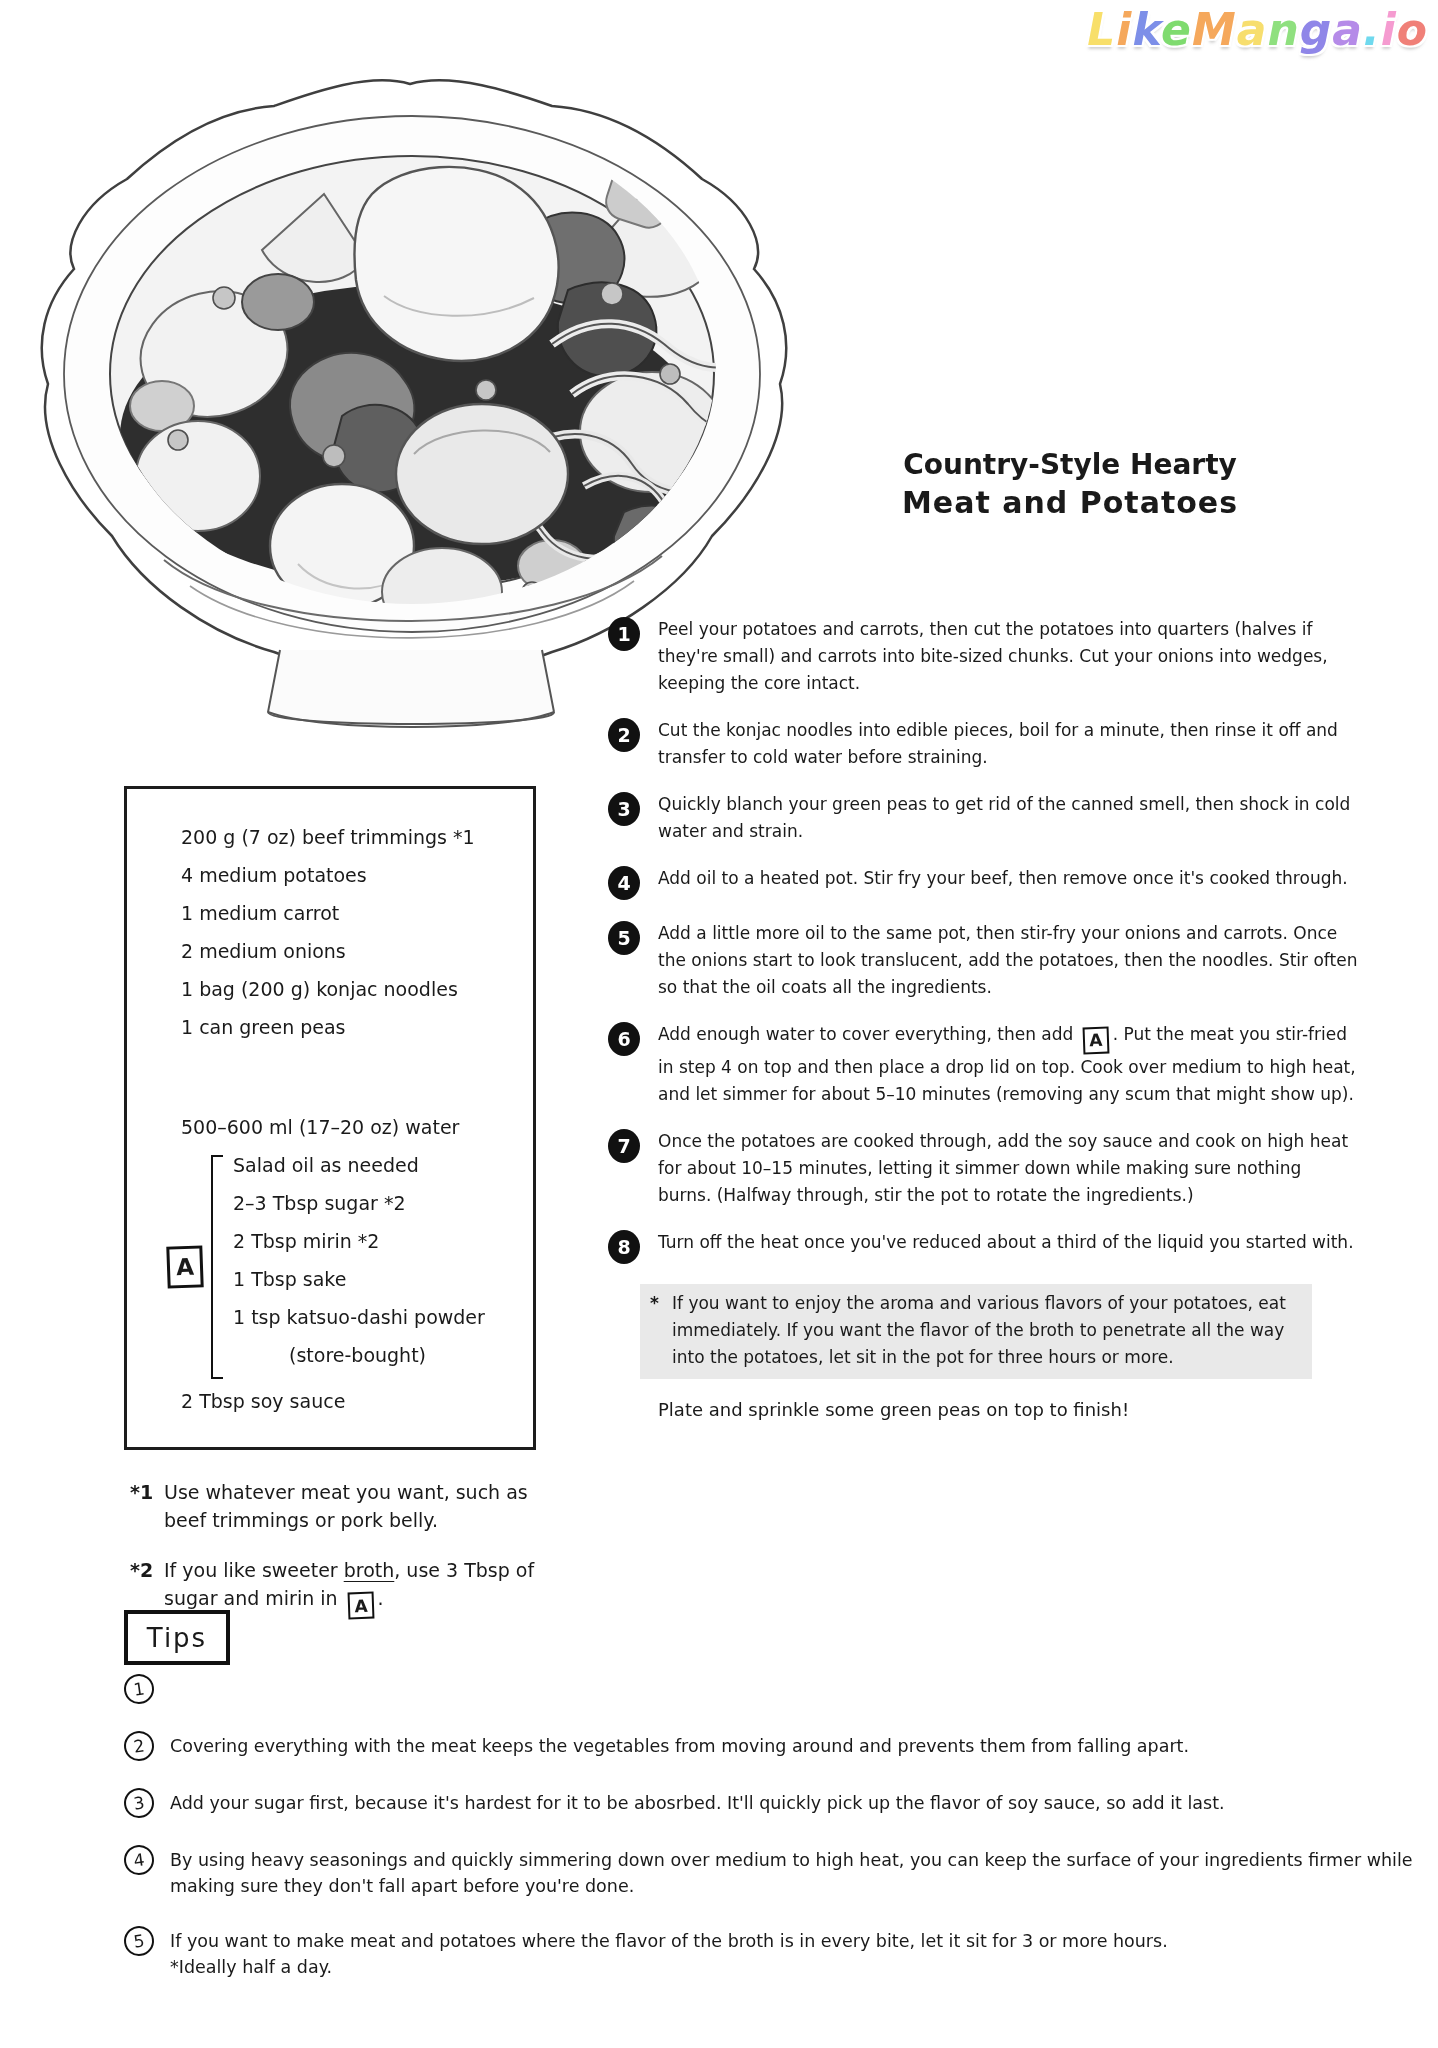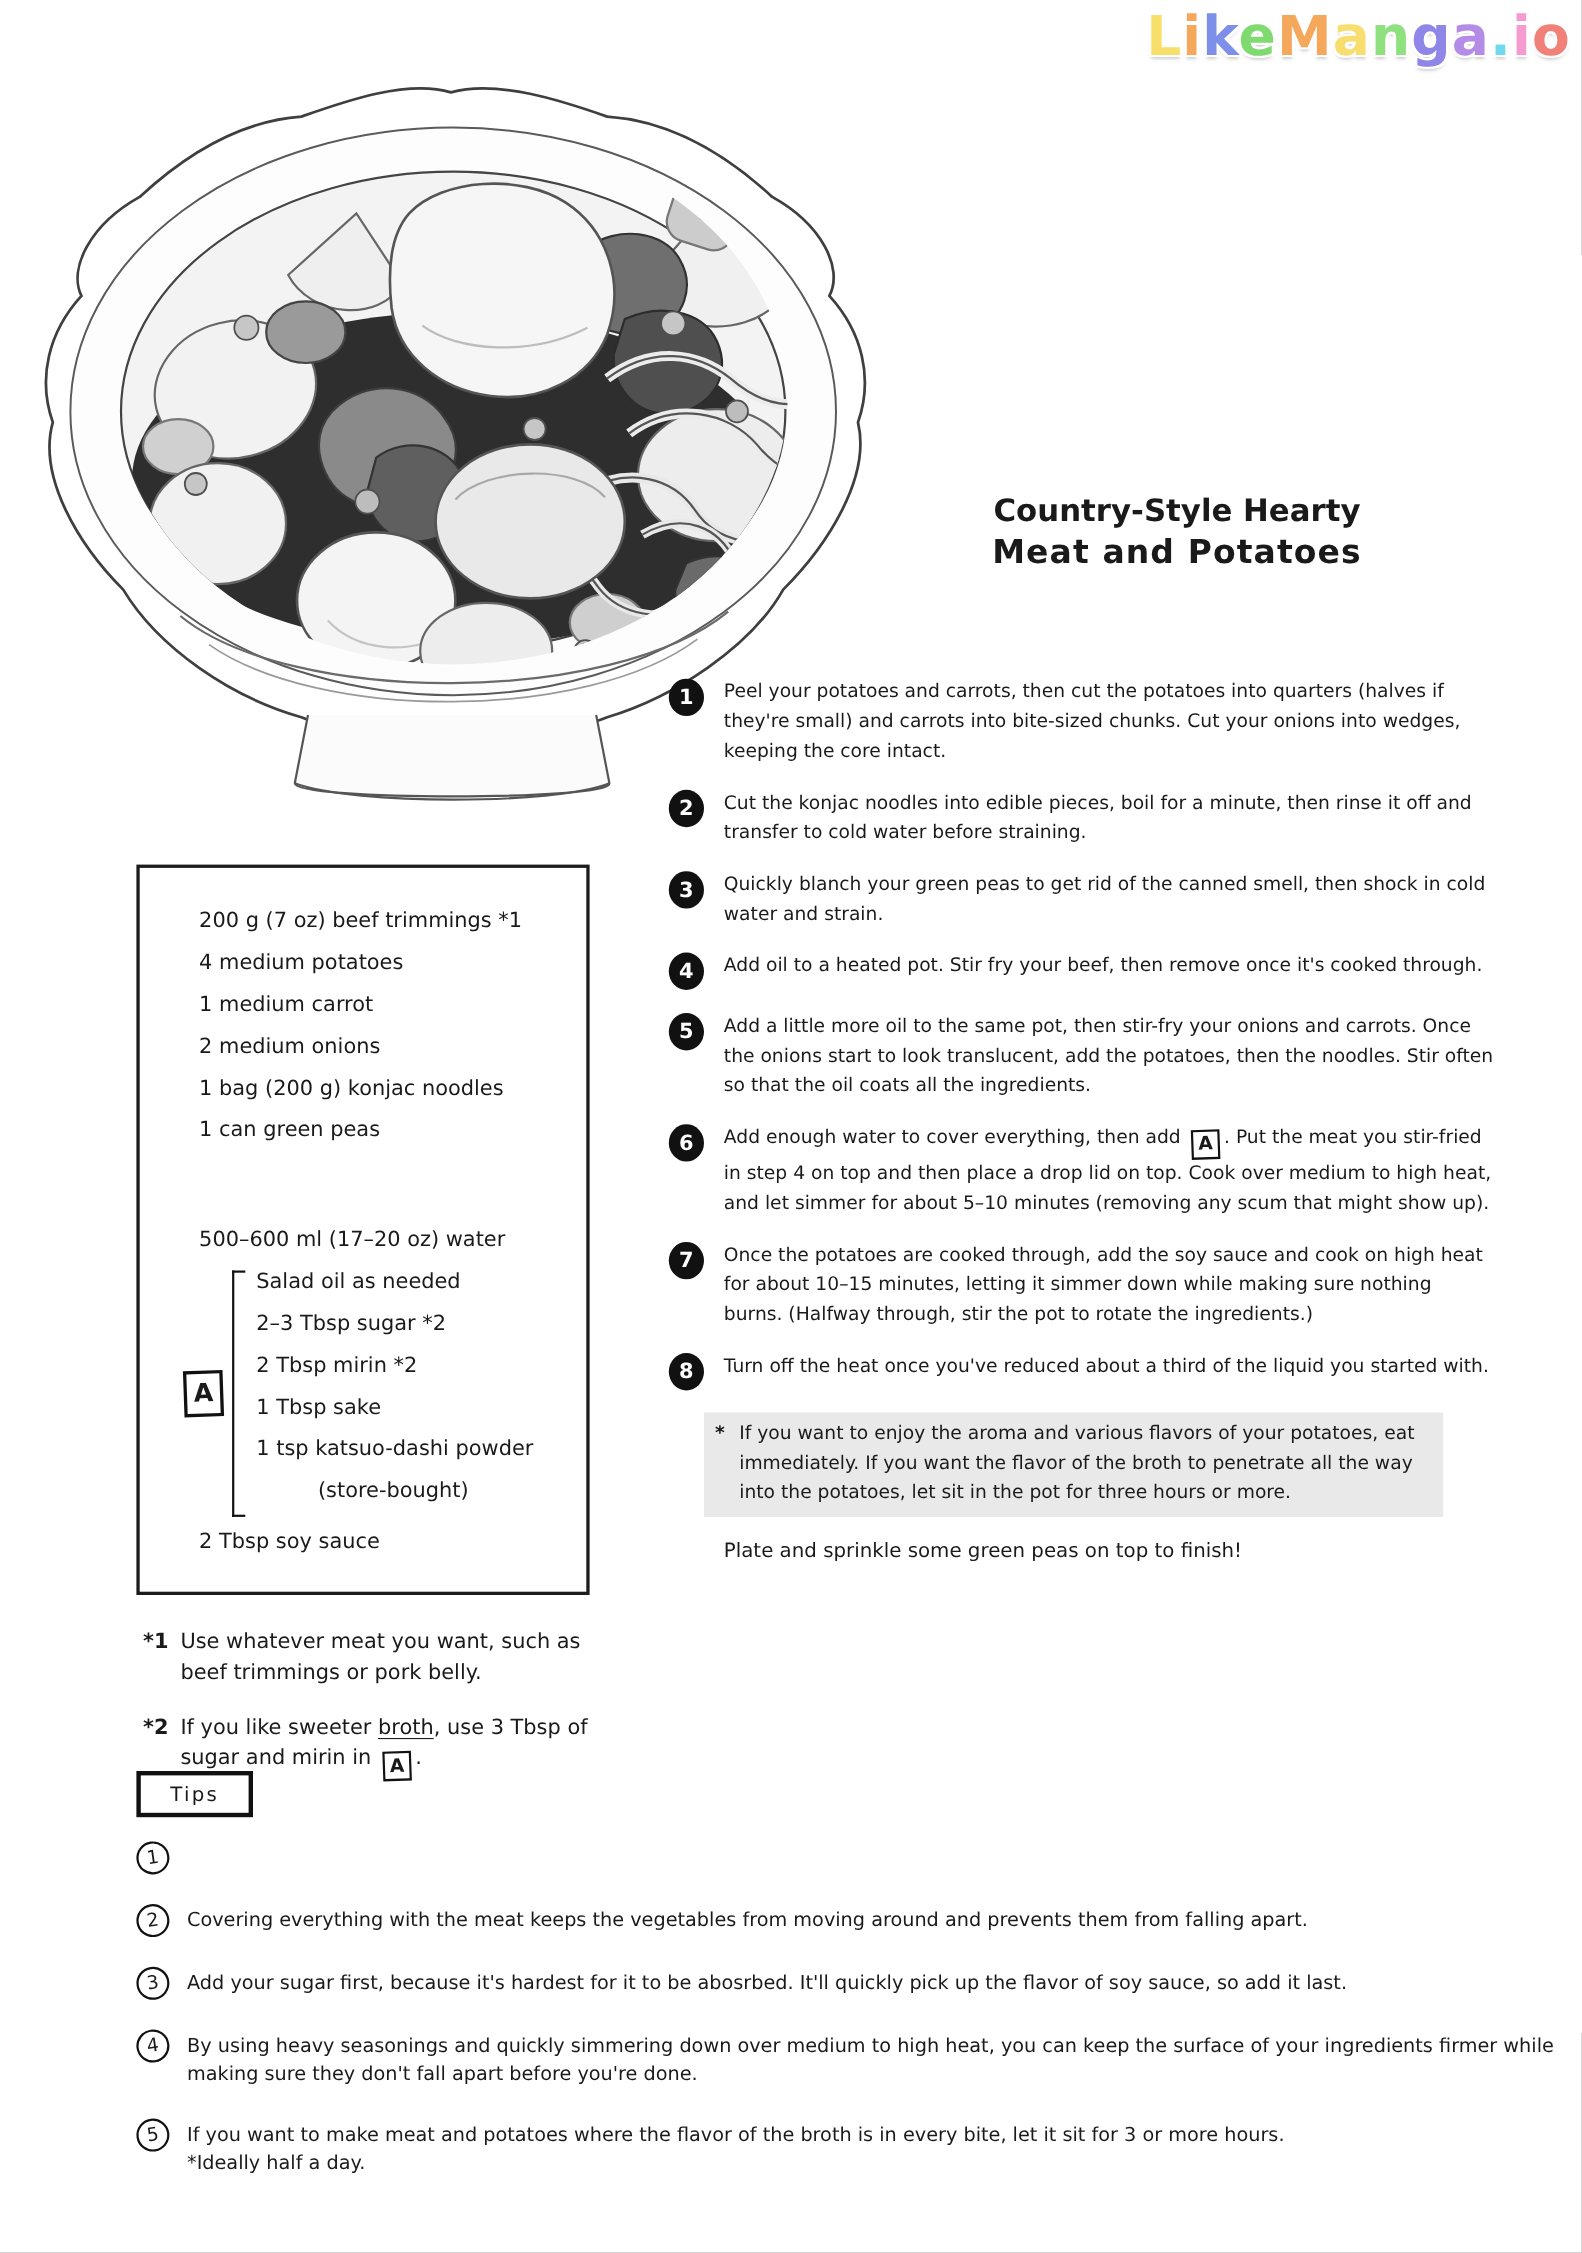--- a/index.html
+++ b/index.html
@@ -1,20 +1,20 @@
 <!DOCTYPE html>
 <html><head>
 <meta charset="utf-8">
 <style>
   * { box-sizing: border-box; margin: 0; padding: 0; }
   body { background:#777; font-family:"DejaVu Sans", sans-serif; color:#1a1a1a; }
   .page { position:relative; width:1438px; height:2048px; background:#ffffff; overflow:hidden; margin:0 auto; }
 
   
-  .watermark { position:absolute; top:4px; right:10px; font-size:50px; font-weight:bold; letter-spacing:1px; white-space:nowrap; }
+  .watermark { position:absolute; top:4px; right:10px; font-size:44px; font-weight:bold; font-style:italic; letter-spacing:1px; white-space:nowrap; }
   .watermark span { text-shadow:-2px -2px 0 #fff, 2px -2px 0 #fff, -2px 2px 0 #fff, 2px 2px 0 #fff, 0 4px 3px rgba(120,120,120,.35); }
 
   
   .illo { position:absolute; left:12px; top:44px; width:805px; height:705px; }
 
   
   .title-block { position:absolute; left:820px; top:448px; width:500px; text-align:center; }
   .title-sub { font-size:28px; font-weight:bold; }
   .title-main { font-size:30px; font-weight:bold; margin-top:4px; letter-spacing:1px; }
 
@@ -33,21 +33,21 @@
   .footnote { position:absolute; left:130px; width:440px; font-size:19px; line-height:28px; display:flex; }
   .fn-marker { width:34px; flex-shrink:0; font-weight:bold; }
   .fn-1 { top:1478px; }
   .fn-2 { top:1556px; }
   .u { text-decoration:underline; text-underline-offset:4px; }
 
   
   .abox-inline { display:inline-flex; align-items:center; justify-content:center; width:26px; height:27px; border:2px solid #111; font-weight:bold; font-size:17px; vertical-align:-6px; margin:0 4px; transform:rotate(-2deg); }
 
   
-  .tips-box { position:absolute; left:124px; top:1610px; width:106px; height:42px; border:4px solid #111; display:flex; align-items:center; justify-content:center; font-size:18px; letter-spacing:2px; }
+  .tips-box { position:absolute; left:124px; top:1610px; width:106px; height:55px; border:4px solid #111; display:flex; align-items:center; justify-content:center; font-size:26px; letter-spacing:2px; }
   .tips-list { position:absolute; left:124px; top:1674px; width:1294px; }
   .tip { display:flex; gap:16px; margin-bottom:27px; align-items:flex-start; }
   .tip-num { width:30px; height:30px; border:2px solid #111; border-radius:50%; display:flex; align-items:center; justify-content:center; font-size:17px; flex-shrink:0; transform:rotate(-8deg); }
   .tip-text { font-size:17.5px; line-height:26px; white-space:pre-line; padding-top:2px; }
 
   
   .steps { position:absolute; left:608px; top:616px; width:760px; }
   .step { display:flex; gap:18px; margin-bottom:20px; }
   .step-num { width:32px; height:34px; background:#111; color:#fff; border-radius:50%; display:flex; align-items:center; justify-content:center; font-size:19px; font-weight:bold; flex-shrink:0; margin-top:1px; }
   .step-text { font-size:17px; line-height:27px; width:700px; }

